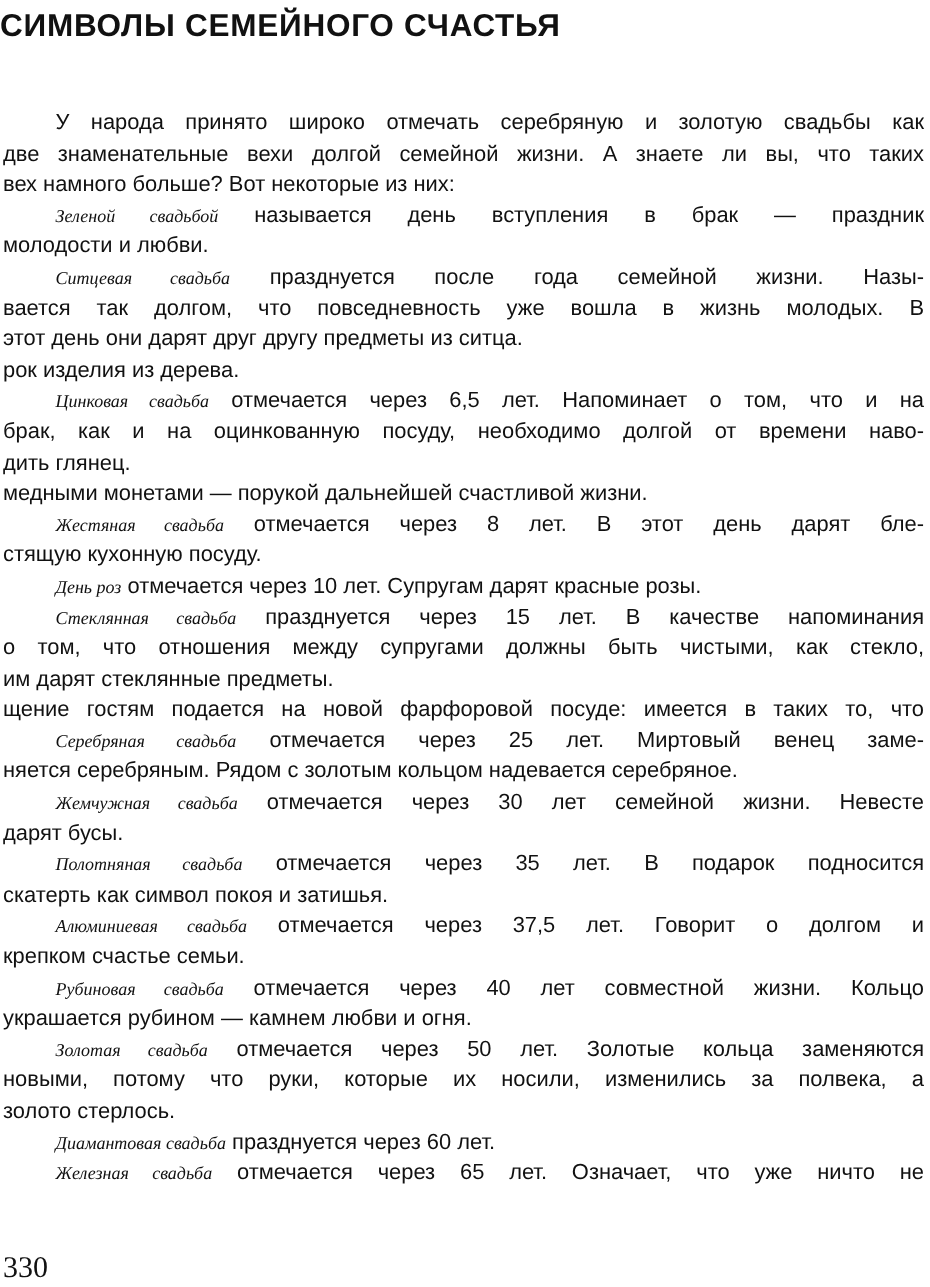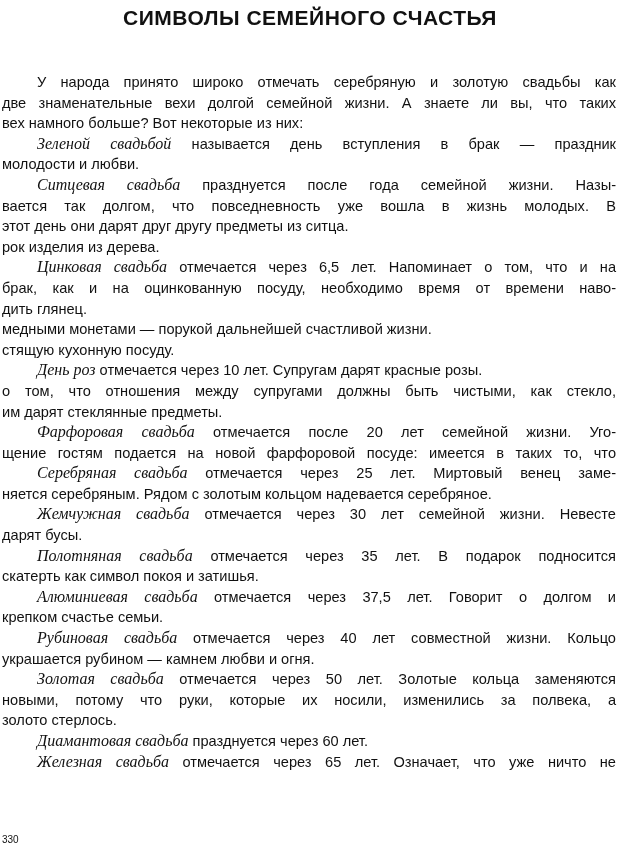--- a/index.html
+++ b/index.html
@@ -1,38 +1,38 @@
 <!DOCTYPE html>
 <html><head>
   <meta charset="utf-8">
   <style>
     html, body { margin: 0; padding: 0; background: #ffffff; }
     body { width: 620px; height: 858px; position: relative; overflow: hidden; color: #111; }
     .title {
-      position: absolute; top: 6px; left: 0; width: 620px; text-align: center;
+      position: absolute; top: 6px; left: 0; width: 620px; text-align: left;
       font-family: "Liberation Sans", sans-serif; font-weight: bold; font-size: 21px;
       letter-spacing: 0.5px;
     }
     .body {
       position: absolute; top: 72px; left: 2px; width: 614px;
       font-family: "Liberation Sans", sans-serif; font-size: 14.6px;
       line-height: 20.6px;
     }
     .intro { font-weight: normal; }
     .line {
       display: block; white-space: nowrap; text-align: justify; text-align-last: justify;
       height: 20.6px; overflow: visible;
     }
     .line.last { text-align-last: left; }
     .indent { padding-left: 35px; }
-    .term { font-family: "Liberation Serif", serif; font-style: italic; font-size: 16px; }
+    .term { font-family: "Liberation Serif", serif; font-style: italic; font-size: 12px; }
     .desc { }
     .page-number {
       position: absolute; top: 834px; left: 2px;
-      font-family: Liberation Sans, sans-serif; font-size: 10px;
+      font-family: Liberation Serif, serif; font-size: 20px;
     }
   </style>
 </head>
 <body>
 
 <div class="title">СИМВОЛЫ СЕМЕЙНОГО СЧАСТЬЯ</div>
 
 <div class="body">
   <div class="intro">
     <span class="line indent">У народа принято широко отмечать серебряную и золотую свадьбы как</span>
@@ -47,38 +47,39 @@
       <div>
         <span class="line indent"><span class="term">Ситцевая свадьба</span><span class="desc"> празднуется после года семейной жизни. Назы-</span></span>
         <span class="line"><span class="desc">вается так долгом, что повседневность уже вошла в жизнь молодых. В</span></span>
         <span class="line last"><span class="desc">этот день они дарят друг другу предметы из ситца.</span></span>
       </div>
       <div>
         <span class="line last"><span class="desc">рок изделия из дерева.</span></span>
       </div>
       <div>
         <span class="line indent"><span class="term">Цинковая свадьба</span><span class="desc"> отмечается через 6,5 лет. Напоминает о том, что и на</span></span>
-        <span class="line"><span class="desc">брак, как и на оцинкованную посуду, необходимо время от времени наво-</span></span>
+        <span class="line"><span class="desc">брак, как и на оцинкованную посуду, необходимо долгой от времени наво-</span></span>
         <span class="line last"><span class="desc">дить глянец.</span></span>
       </div>
       <div>
         <span class="line last"><span class="desc">медными монетами — порукой дальнейшей счастливой жизни.</span></span>
       </div>
       <div>
+        <span class="line indent"><span class="term">Жестяная свадьба</span><span class="desc"> отмечается через 8 лет. В этот день дарят бле-</span></span>
         <span class="line last"><span class="desc">стящую кухонную посуду.</span></span>
       </div>
       <div>
         <span class="line indent last"><span class="term">День роз</span><span class="desc"> отмечается через 10 лет. Супругам дарят красные розы.</span></span>
       </div>
       <div>
+        <span class="line indent"><span class="term">Стеклянная свадьба</span><span class="desc"> празднуется через 15 лет. В качестве напоминания</span></span>
         <span class="line"><span class="desc">о том, что отношения между супругами должны быть чистыми, как стекло,</span></span>
         <span class="line last"><span class="desc">им дарят стеклянные предметы.</span></span>
       </div>
       <div>
-        <span class="line indent"><span class="term">Фарфоровая свадьба</span><span class="desc"> отмечается после 20 лет семейной жизни. Уго-</span></span>
         <span class="line"><span class="desc">щение гостям подается на новой фарфоровой посуде: имеется в таких то, что</span></span>
       </div>
       <div>
         <span class="line indent"><span class="term">Серебряная свадьба</span><span class="desc"> отмечается через 25 лет. Миртовый венец заме-</span></span>
         <span class="line last"><span class="desc">няется серебряным. Рядом с золотым кольцом надевается серебряное.</span></span>
       </div>
       <div>
         <span class="line indent"><span class="term">Жемчужная свадьба</span><span class="desc"> отмечается через 30 лет семейной жизни. Невесте</span></span>
         <span class="line last"><span class="desc">дарят бусы.</span></span>
       </div>

